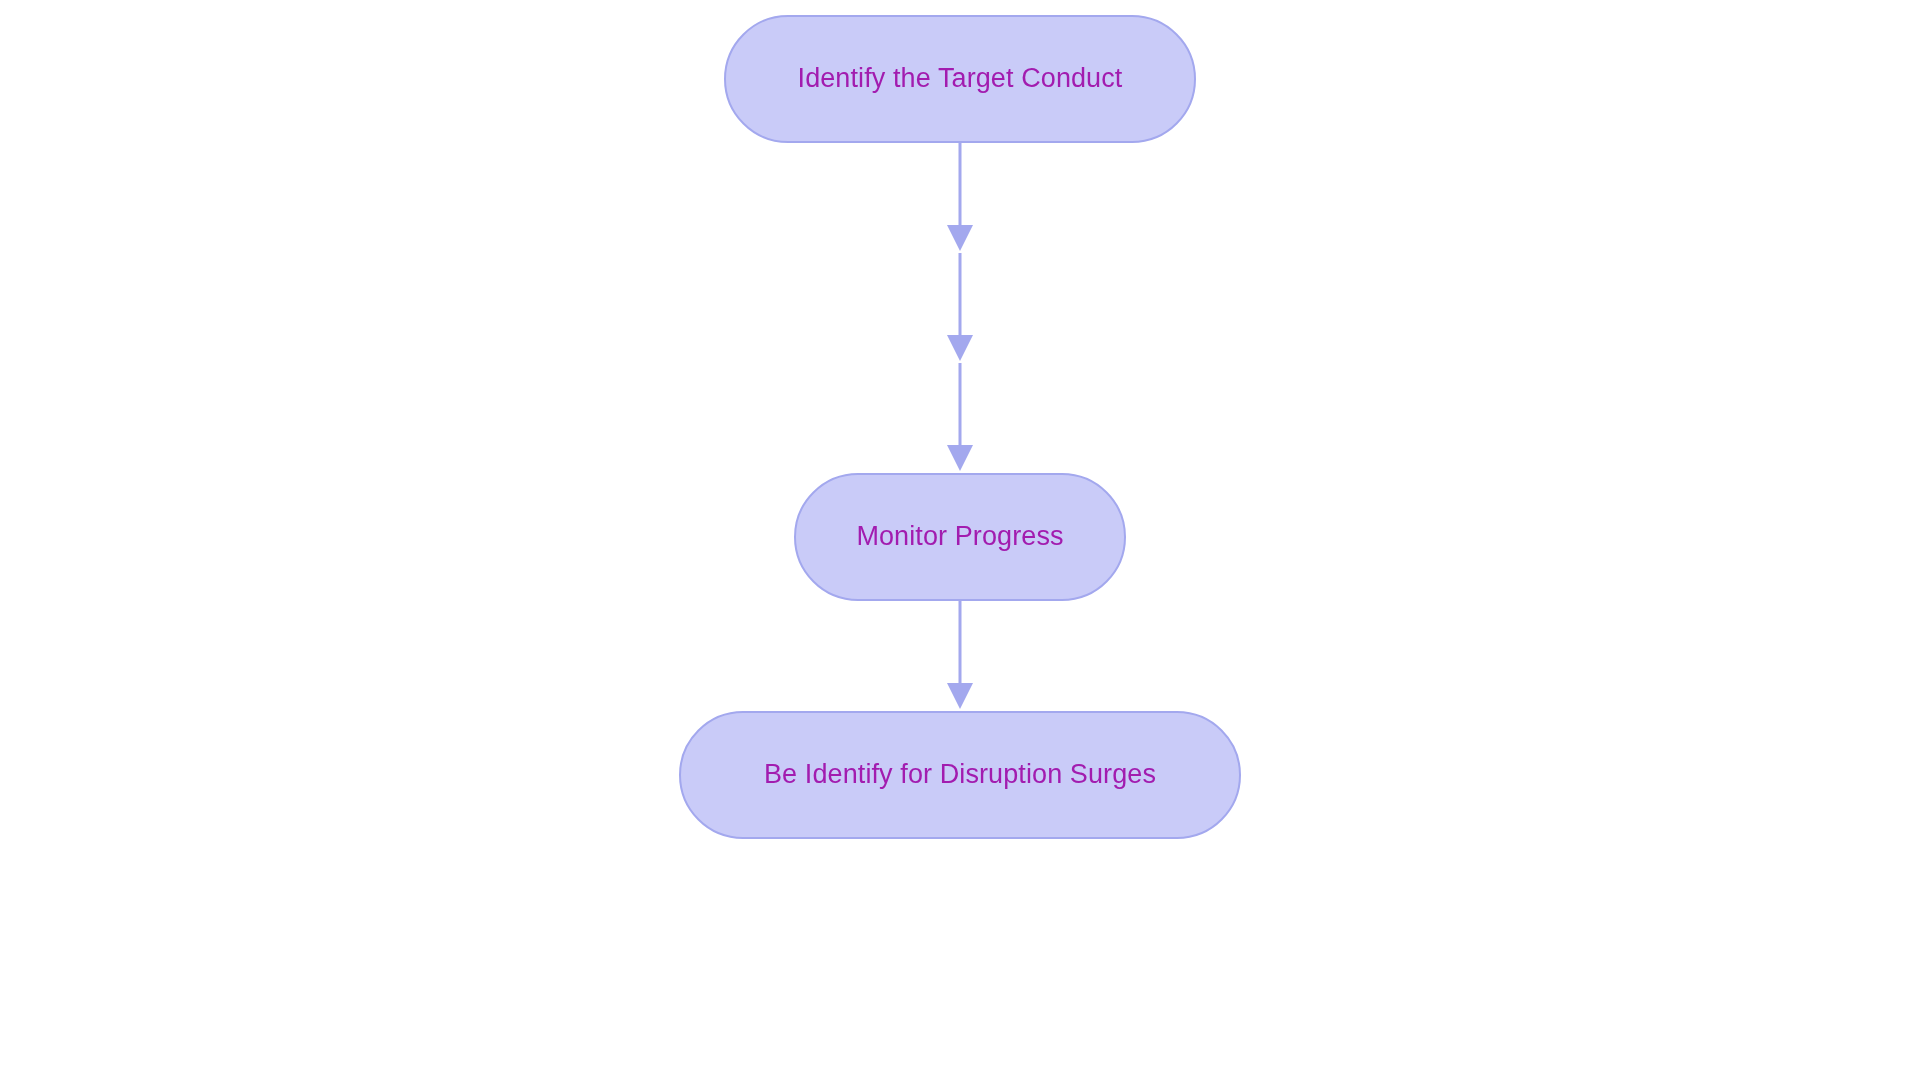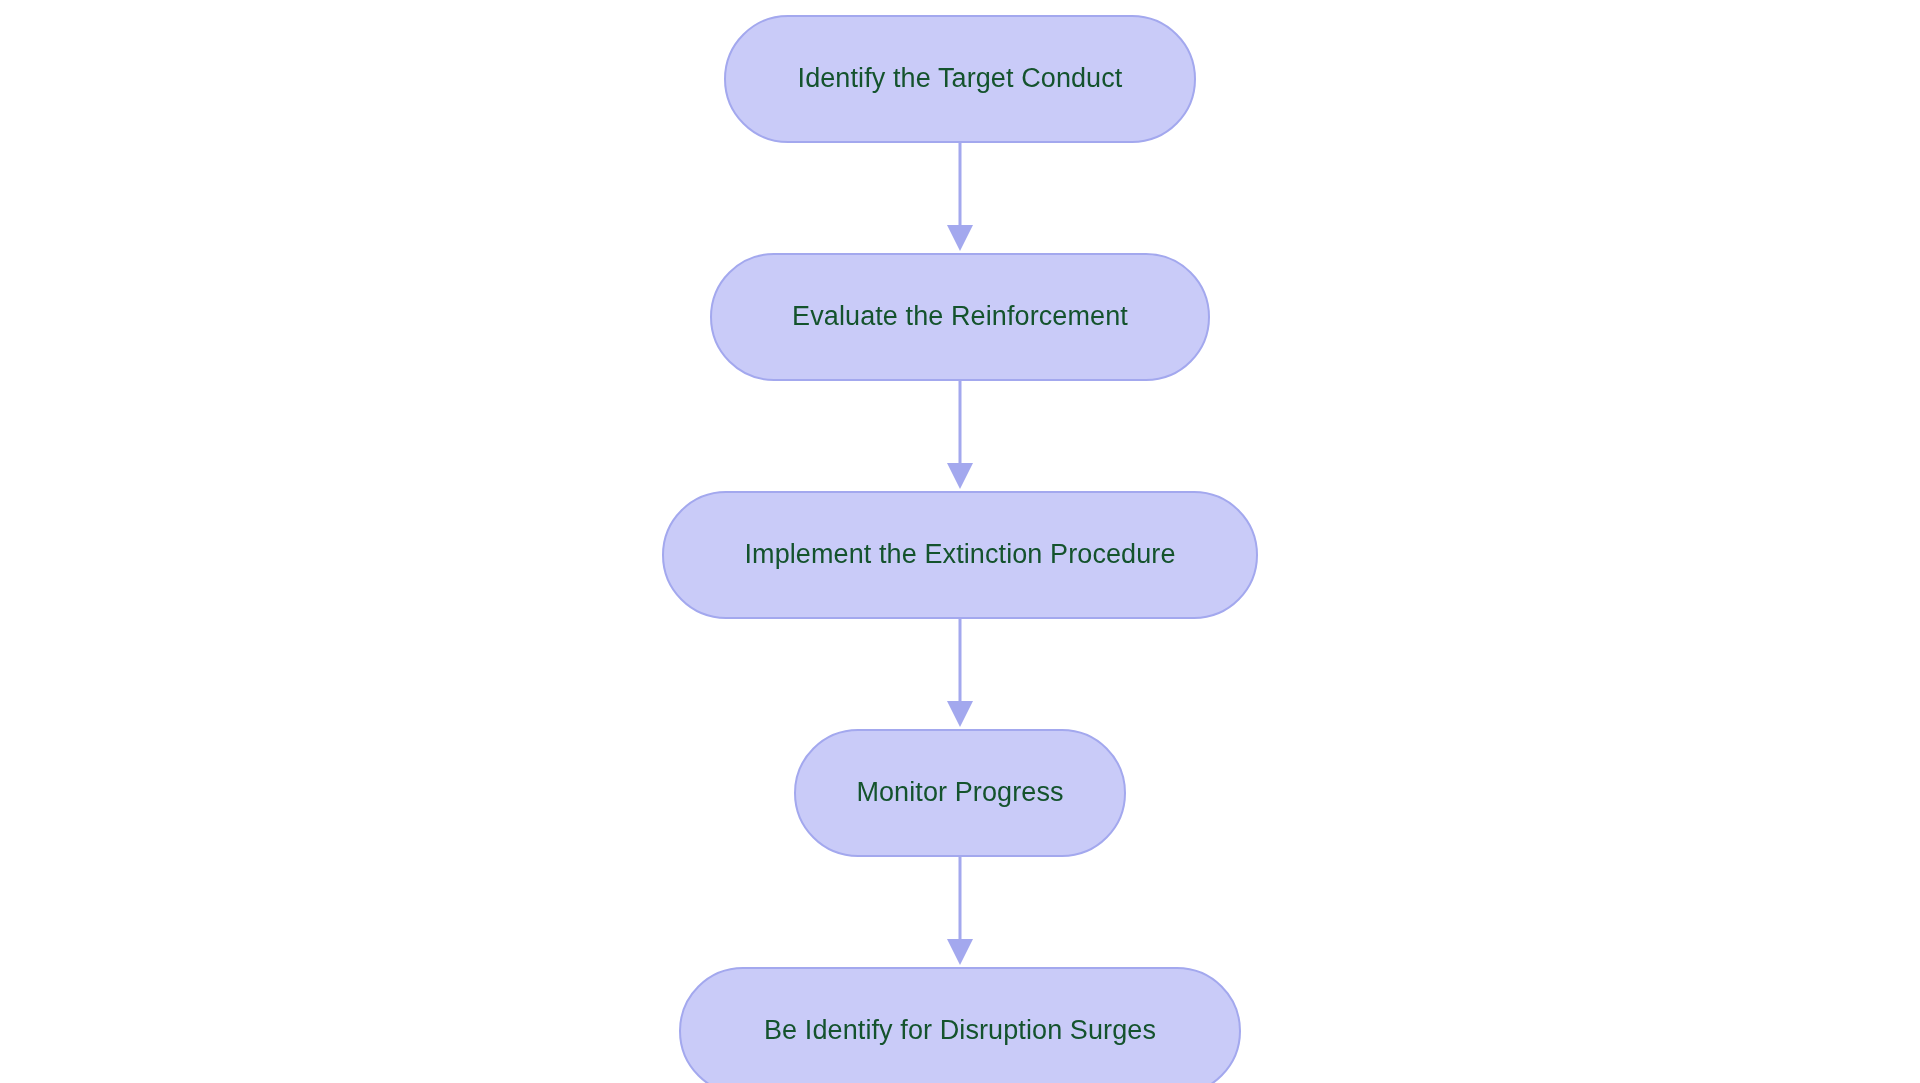--- a/index.html
+++ b/index.html
@@ -43,21 +43,21 @@
     display: flex;
     align-items: center;
     justify-content: center;
     padding: 0 42px;
     flex: 0 0 auto;
   }
 
   .flow-node-label {
     font-size: 27px;
     line-height: 1.1;
-    color: #14532d;
+    color: #a21caf;
     letter-spacing: 0.1px;
     white-space: nowrap;
     font-weight: 400;
   }
 
   .flow-connector {
     position: relative;
     width: 40px;
     height: 110px;
     flex: 0 0 auto;
@@ -104,32 +104,26 @@
 
     <div class="flow-node w-n1">
       <span class="flow-node-label">Identify the Target Conduct</span>
     </div>
 
     <div class="flow-connector">
       <div class="conn-line"></div>
       <div class="conn-head"></div>
     </div>
 
-    <div class="flow-node w-n2">
-      <span class="flow-node-label">Evaluate the Reinforcement</span>
-    </div>
 
     <div class="flow-connector">
       <div class="conn-line"></div>
       <div class="conn-head"></div>
     </div>
 
-    <div class="flow-node w-n3">
-      <span class="flow-node-label">Implement the Extinction Procedure</span>
-    </div>
 
     <div class="flow-connector">
       <div class="conn-line"></div>
       <div class="conn-head"></div>
     </div>
 
     <div class="flow-node w-n4">
       <span class="flow-node-label">Monitor Progress</span>
     </div>
 

